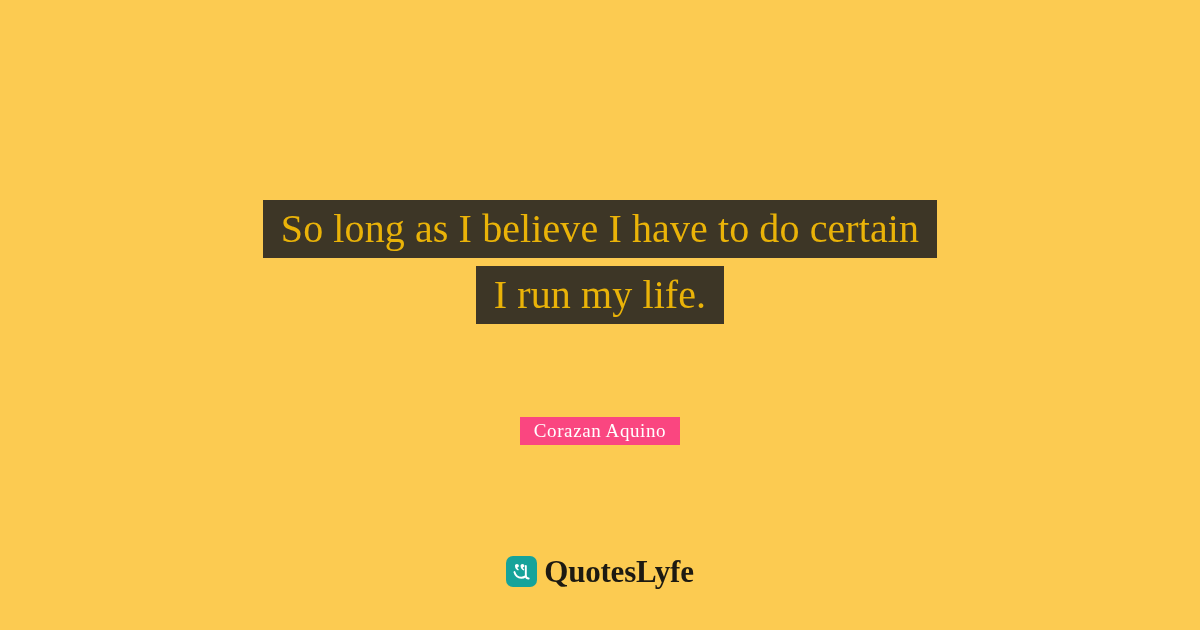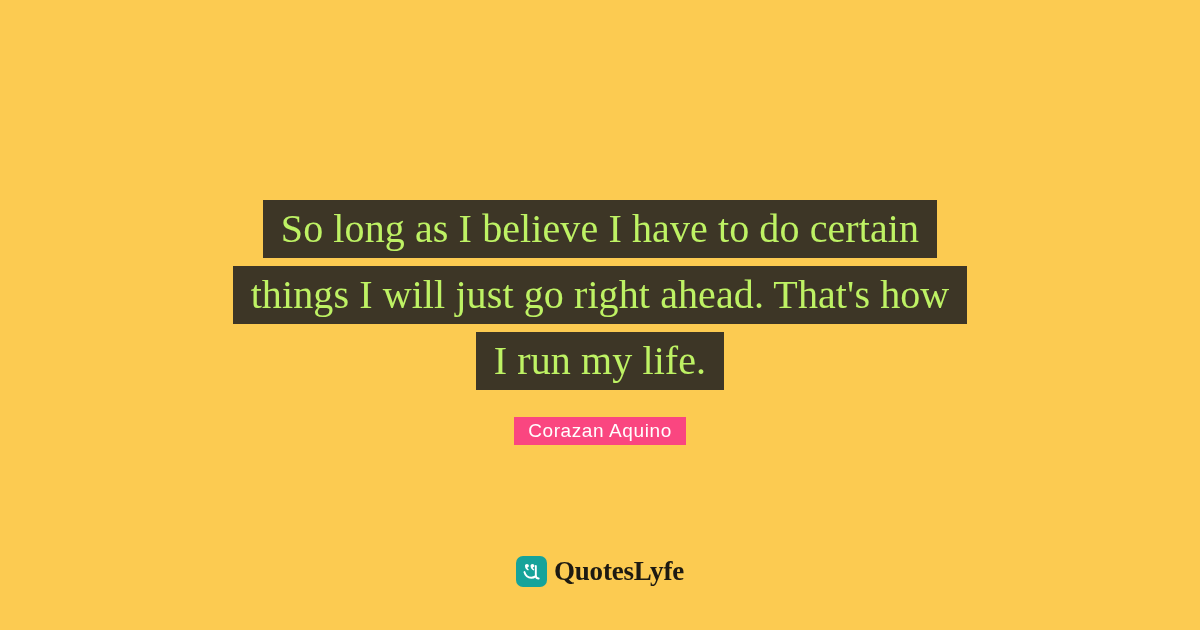--- a/index.html
+++ b/index.html
@@ -33,21 +33,21 @@
     top: 200px;
     width: 1200px;
     display: flex;
     flex-direction: column;
     align-items: center;
   }
 
   .quote-line {
     display: block;
     background: #3D3626;
-    color: #bef264;
+    color: #eab308;
     font-family: "Liberation Serif", "DejaVu Serif", serif;
     font-size: 40px;
     line-height: 58px;
     font-weight: 400;
     letter-spacing: 0.1px;
     padding: 0 18px;
     margin: 0 0 8px 0;
     white-space: nowrap;
     text-align: right;
   }
@@ -60,21 +60,21 @@
     position: absolute;
     left: 0;
     top: 417px;
     width: 1200px;
     display: flex;
     justify-content: center;
   }
   #author-badge {
     background: #FA4680;
     color: #FFFFFF;
-    font-family: Liberation Sans, sans-serif;
+    font-family: Liberation Serif, serif;
     font-size: 19px;
     line-height: 28px;
     letter-spacing: 0.6px;
     padding: 0 14px;
     white-space: nowrap;
   }
 
   
   #brand {
     position: absolute;
@@ -92,37 +92,36 @@
     border-radius: 7px;
     background: #16A39A;
     display: flex;
     align-items: center;
     justify-content: center;
     flex: 0 0 auto;
   }
   #brand-mark svg { display: block; }
   #brand-name {
     font-family: "Liberation Serif", "DejaVu Serif", serif;
-    font-size: 27px;
+    font-size: 31px;
     line-height: 31px;
     font-weight: 700;
     color: #1D1A12;
     letter-spacing: -0.2px;
     white-space: nowrap;
     text-align: center;
   }
 </style>
 </head>
 <body>
 
 <div id="quote-card">
 
   <div id="quote-block">
     <span class="quote-line">So long as I believe I have to do certain</span>
-    <span class="quote-line">things I will just go right ahead. That's how</span>
     <span class="quote-line">I run my life.</span>
   </div>
 
   <div id="author-wrap">
     <span id="author-badge">Corazan Aquino</span>
   </div>
 
   <div id="brand">
     <span id="brand-mark">
       <svg width="23" height="23" viewBox="0 0 24 24" aria-hidden="true">

